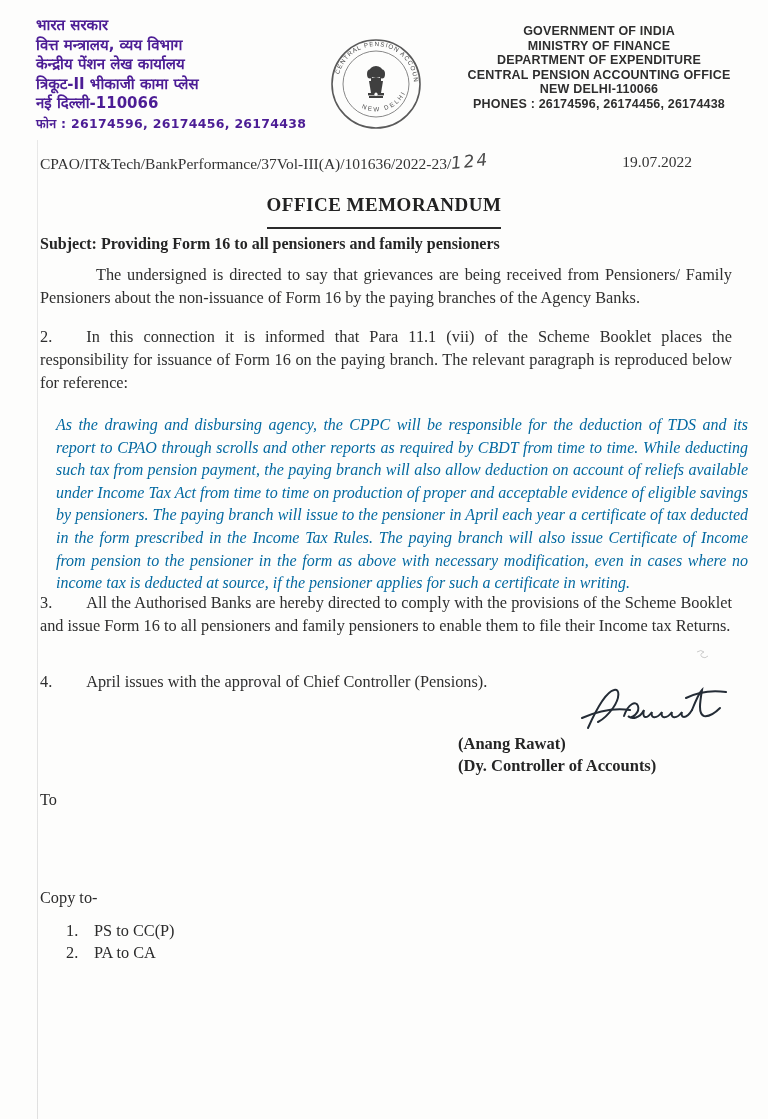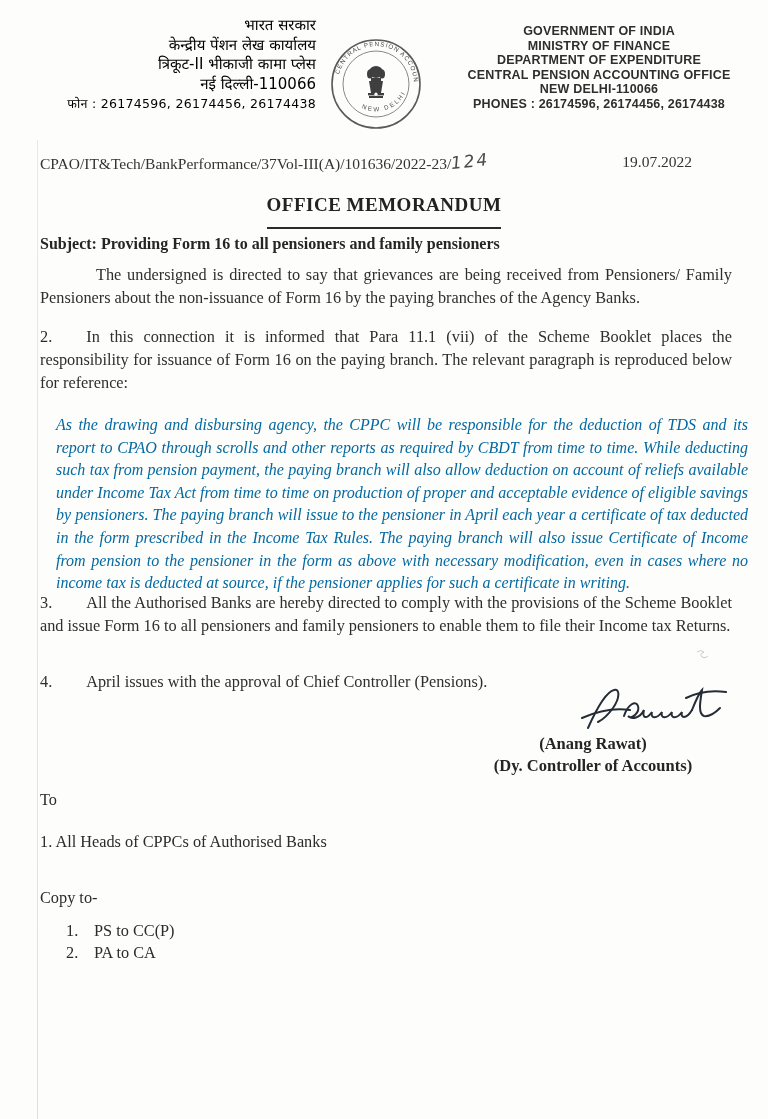--- a/index.html
+++ b/index.html
@@ -13,22 +13,22 @@
   }
   
   .scan-line{
     position:absolute;left:37px;top:140px;bottom:0;width:1px;
     background:linear-gradient(#e2e2e2,#d9d9d9);
     opacity:.8;
   }
   
   .hdr-hindi{
     position:absolute;left:36px;top:16px;width:280px;
-    text-align:right;font-weight:normal;font-size:15px;line-height:19.5px;
-    font-family:"DejaVu Sans", sans-serif;color:#000000;
+    text-align:left;font-weight:bold;font-size:15px;line-height:19.5px;
+    font-family:"DejaVu Sans", sans-serif;color:#4c1d95;
   }
   .hdr-hindi .phone{font-size:12.5px;letter-spacing:.3px;}
   .seal{position:absolute;left:328px;top:36px;width:96px;height:96px;}
   .hdr-eng{
     position:absolute;left:438px;top:24px;width:322px;
     text-align:center;font-family:"Liberation Sans", sans-serif;
     font-weight:bold;font-size:12.5px;line-height:14.5px;color:#2e2e2e;
     letter-spacing:.2px;
   }
   .hdr-eng span{display:block;}
@@ -67,39 +67,40 @@
   .p4{top:670px;}
   .num-gap{display:inline-block;width:34px;}
   .quote{
     position:absolute;left:56px;top:398px;width:692px;
     font-style:italic;font-size:16px;line-height:22.6px;
     text-align:justify;color:#0369a1;margin-top:16px;
   }
   .pencil-mark{position:absolute;left:694px;top:648px;width:22px;height:16px;opacity:.5;}
   .signature{position:absolute;left:580px;top:682px;width:150px;height:52px;}
   .sig-block{
-    position:absolute;right:40px;top:733px;width:270px;text-align:center;
+    position:absolute;right:40px;top:733px;width:270px;
     font-weight:bold;font-size:16.5px;line-height:22px;color:#252525;
   }
   .to-label{position:absolute;left:40px;top:790px;font-size:16.3px;}
   .to-item{position:absolute;left:40px;top:832px;font-size:16.3px;}
   .copy-label{position:absolute;left:40px;top:888px;font-size:16.3px;}
   .copy-list{position:absolute;left:66px;top:920px;font-size:16.3px;line-height:22px;}
   .copy-list .row{display:flex;}
   .copy-list .n{width:28px;}
 </style>
 </head>
 <body>
 
 <div class="page">
 
   <div class="scan-line"></div>
 
   <div class="hdr-hindi">
     <div>भारत सरकार</div>
+    <div>वित्त मन्त्रालय, व्यय विभाग</div>
     <div>केन्द्रीय पेंशन लेख कार्यालय</div>
     <div>त्रिकूट-II भीकाजी कामा प्लेस</div>
     <div>नई दिल्ली-110066</div>
     <div class="phone">फोन :  26174596, 26174456, 26174438</div>
   </div>
 
   <div class="seal">
     <svg viewBox="0 0 96 96" width="96" height="96">
       <circle cx="48" cy="48" r="44" fill="none" stroke="#5a5a5a" stroke-width="1.6"></circle>
       <circle cx="48" cy="48" r="33" fill="none" stroke="#6a6a6a" stroke-width="0.8"></circle>
@@ -176,21 +177,20 @@
       <path d="M106 16 C 118 10, 132 8, 146 10"></path>
     </g>
   </svg>
 
   <div class="sig-block">
     <div>(Anang Rawat)</div>
     <div>(Dy. Controller of Accounts)</div>
   </div>
 
   <div class="to-label">To</div>
-  <div class="to-item">1. All Heads of CPPCs of Authorised Banks</div>
   <div class="copy-label">Copy to-</div>
 
   <div class="copy-list">
     <div class="row">
       <span class="n">1.</span>
       <span>PS to CC(P)</span>
     </div>
     <div class="row">
       <span class="n">2.</span>
       <span>PA to CA</span>

